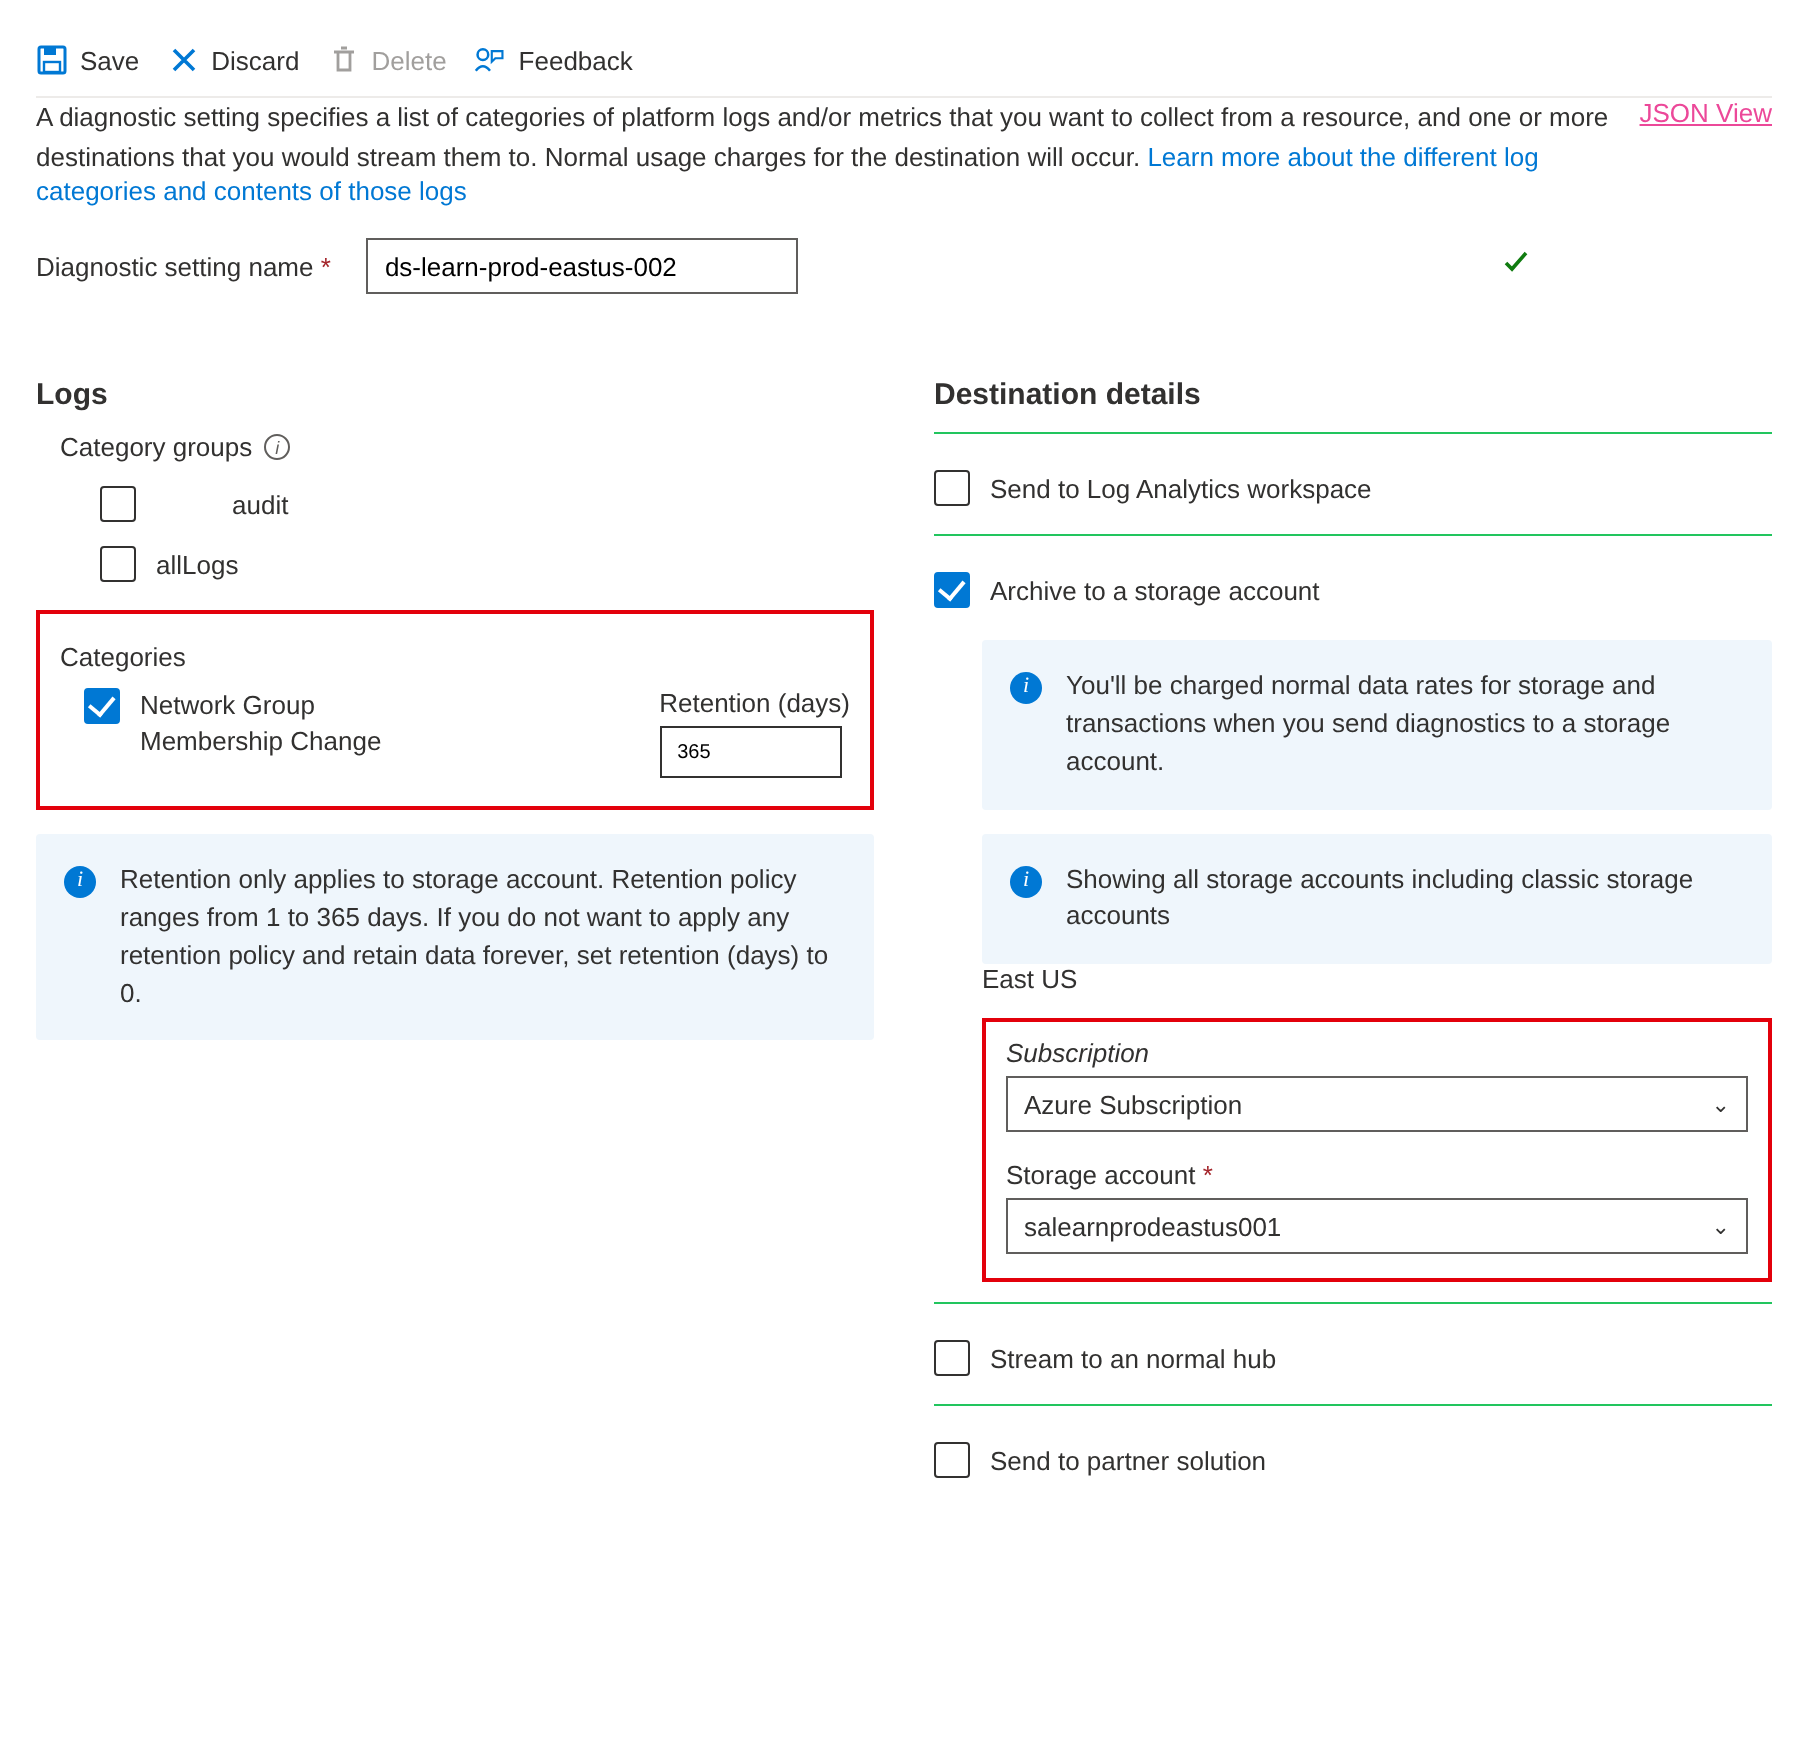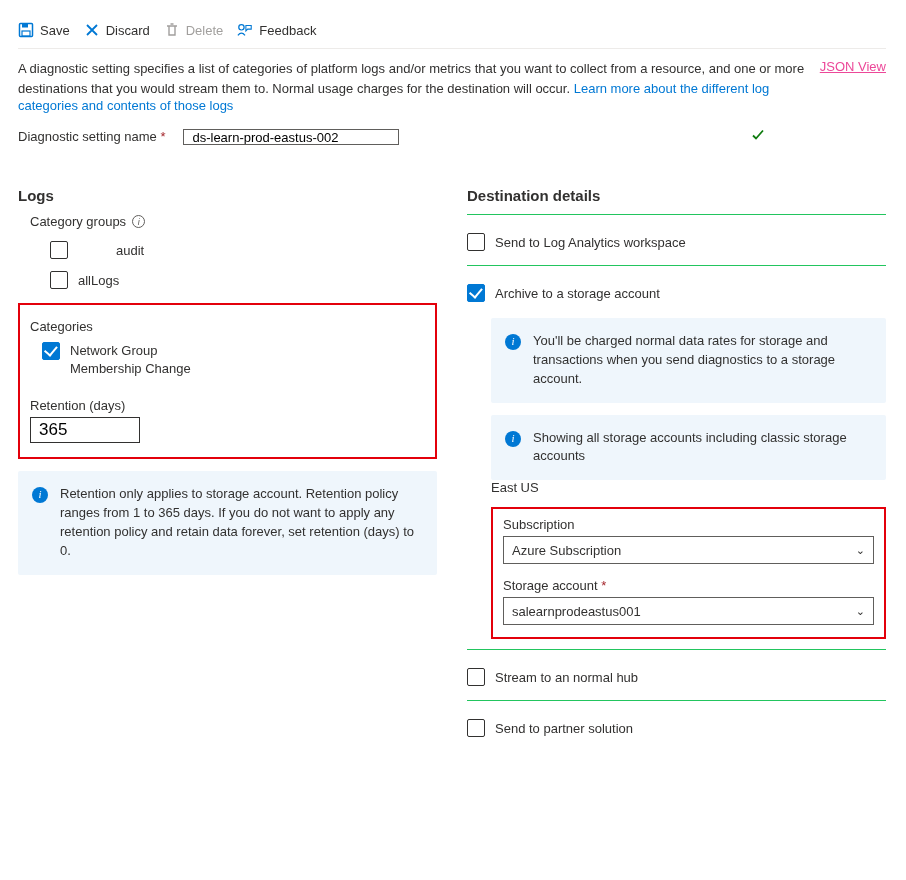--- a/index.html
+++ b/index.html
@@ -9,56 +9,56 @@
     font-size: 13px;
     color: #323130;
     background: #fff;
     width: 906px;
   }
   .panel { padding: 16px 20px 30px 18px; }
   .header { display: flex; align-items: center; }
   .title { font-size: 24px; font-weight: 600; margin: 4px 0 14px 0; }
   .ellipsis { font-size: 15px; color:#605e5c; margin-left: 14px; margin-top:-6px; letter-spacing:1px;}
   .close { margin-left: auto; font-size: 20px; color:#605e5c; cursor:pointer; margin-top:-6px;}
-  .toolbar { display:flex; gap: 14px; align-items:flex-start; border-bottom:1px solid #edebe9; padding: 6px 0 10px 0; margin-bottom: 10px;}
+  .toolbar { display:flex; gap: 14px; align-items:flex-start; border-bottom:1px solid #edebe9; padding: 6px 0 10px 0; }
   .toolbar-btn { display:flex; align-items:center; gap:6px; color:#323130; cursor:pointer; font-size:13px;}
   .toolbar-btn.disabled { color:#a19f9d; }
   .toolbar-icon { width:16px; height:16px; display:flex; align-items:center; justify-content:center;}
   .blue-stroke { stroke:#0078d4; fill:none; }
   .desc { color:#323130; line-height:1.5; max-width: 770px; }
   .desc a, .link { color:#0078d4; text-decoration:none; }
   .json-view { float:right; color:#ec4899; font-size:13px; }
   .desc-wrap { display:flex; }
   .desc-left { flex:1; }
-  .row-name { display:flex; align-items:flex-start; margin:16px 0 18px 0; gap: 18px;}
+  .row-name { display:flex; align-items:center; margin:16px 0 18px 0; gap: 18px;}
   .label { font-size:13px; }
   .req { color:#a4262c; }
   .input-text {
-    flex:1; max-width:590px; height:16px; border:1px solid #605e5c; padding: 0 30px 0 8px;
+    flex:1; max-width:590px; height:28px; border:1px solid #605e5c; padding: 0 30px 0 8px;
     font-size:13px; position:relative;
   }
   .input-wrap { position:relative; flex:1; max-width:590px;}
   .valid-icon { position:absolute; right:8px; top:50%; transform:translateY(-50%); color:#107c10;}
   .columns { display:flex; gap: 30px; margin-top: 36px; }
   .col { flex:1; min-width:0;}
   .section-title { font-size:15px; font-weight:600; margin: 6px 0 10px 0;}
   .sub { font-size:13px; margin: 6px 0 8px 0; display:flex; align-items:center; gap:6px;}
   .info-icon { width:13px; height:13px; border:1px solid #605e5c; border-radius:50%; display:inline-flex; align-items:center; justify-content:center; font-size:9px; font-style:italic; color:#605e5c;}
   .cb-row { display:flex; align-items:center; gap:10px; margin: 4px 0 4px 20px; padding:4px 0;}
   .cb-row.noindent { margin-left:0;}
   .checkbox { width:18px; height:18px; border:1px solid #323130; border-radius:2px; display:flex; align-items:center; justify-content:center; flex-shrink:0; background:#fff;}
   .checkbox.checked { background:#0078d4; border-color:#0078d4; }
   .checkbox.checked::after { content:""; width:6px; height:10px; border:solid #fff; border-width:0 2px 2px 0; transform:rotate(40deg) translate(-1px,-1px);}
   .highlight-box { border:2px solid #e3000b; padding: 8px 10px 14px 10px; margin-top:10px;}
-  .cat-row { display:flex; align-items:flex-start; gap: 20px; margin-top:6px;flex-direction:column;}
+  .cat-row { display:flex; align-items:flex-start; gap: 20px; margin-top:6px;}
   .cat-left { display:flex; align-items:flex-start; gap:10px; margin-left:12px; flex:1;}
   .cat-label { max-width:160px; line-height:1.4;}
   .ret-col { }
   .ret-lbl { font-size:13px; margin-bottom:4px; }
-  .ret-input { width:110px; height:26px; border:1px solid #323130; padding:0 8px; font-size:17px;}
+  .ret-input { width:91px; height:26px; border:1px solid #323130; padding:0 8px; font-size:10px;}
   .info-box { background:#eff6fc; display:flex; gap:12px; padding:14px 14px; margin-top:12px; border-radius:2px; line-height:1.45;}
   .info-box.sub-box { margin-left:0; }
   .info-circle { width:16px; height:16px; border-radius:50%; background:#0078d4; color:#fff; display:flex; align-items:center; justify-content:center; font-size:11px; font-style:italic; font-family:Georgia,serif; flex-shrink:0; margin-top:2px;}
   .dest-block { border-top:1px solid #22c55e; padding-top:10px; margin-top:10px;}
   .dest-block:first-of-type { border-top:none; margin-top:0; padding-top:4px;}
   .indent-block { margin-left: 0px; padding-left:24px; }
   .field-lbl { font-size:13px; margin: 14px 0 4px 0;}
   .select { height:28px; border:1px solid #605e5c; display:flex; align-items:center; justify-content:space-between; padding:0 8px; font-size:13px; background:#fff;}
   .chev { font-size:11px; color:#323130;}
   .highlight-box2 { border:2px solid #e3000b; padding: 6px 10px 12px 10px; margin-top:12px;}
@@ -191,21 +191,21 @@
             <div>You'll be charged normal data rates for storage and transactions when you send diagnostics to a storage account.</div>
           </div>
           <div class="info-box sub-box">
             <div class="info-circle">i</div>
             <div>Showing all storage accounts including classic storage accounts</div>
           </div>
 
           <div>East US</div>
 
           <div class="highlight-box2">
-            <div class="field-lbl" style="margin-top:2px;">Subscription</div>
+            <div class="field-lbl" style="margin-top:2px;font-style:italic;">Subscription</div>
             <div class="select">
               <span>Azure Subscription</span>
               <span class="chev">⌄</span>
             </div>
             <div class="field-lbl">
               <span>Storage account</span> <span class="req">*</span>
             </div>
             <div class="select">
               <span>salearnprodeastus001</span>
               <span class="chev">⌄</span>

